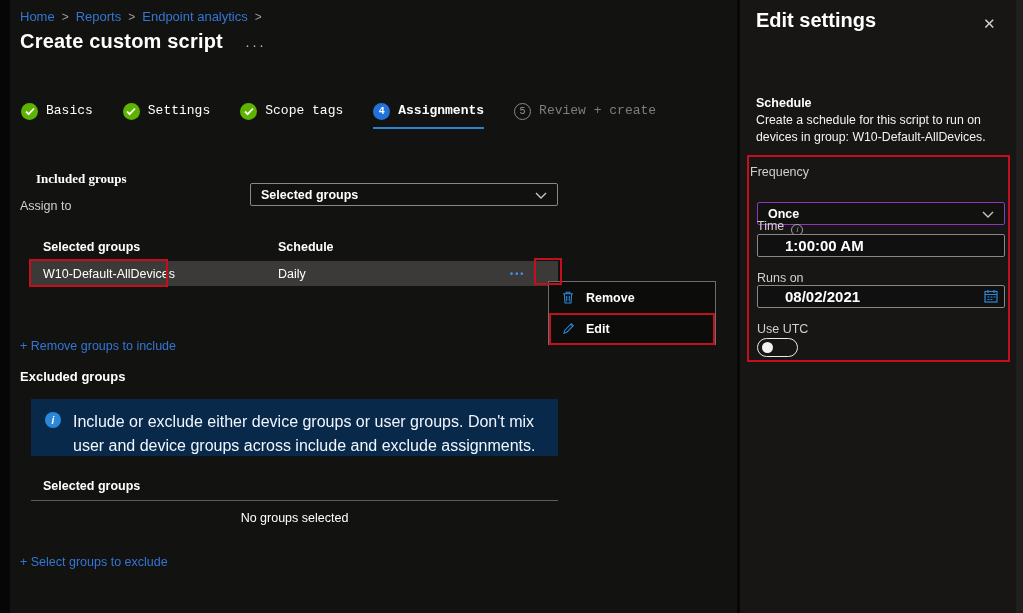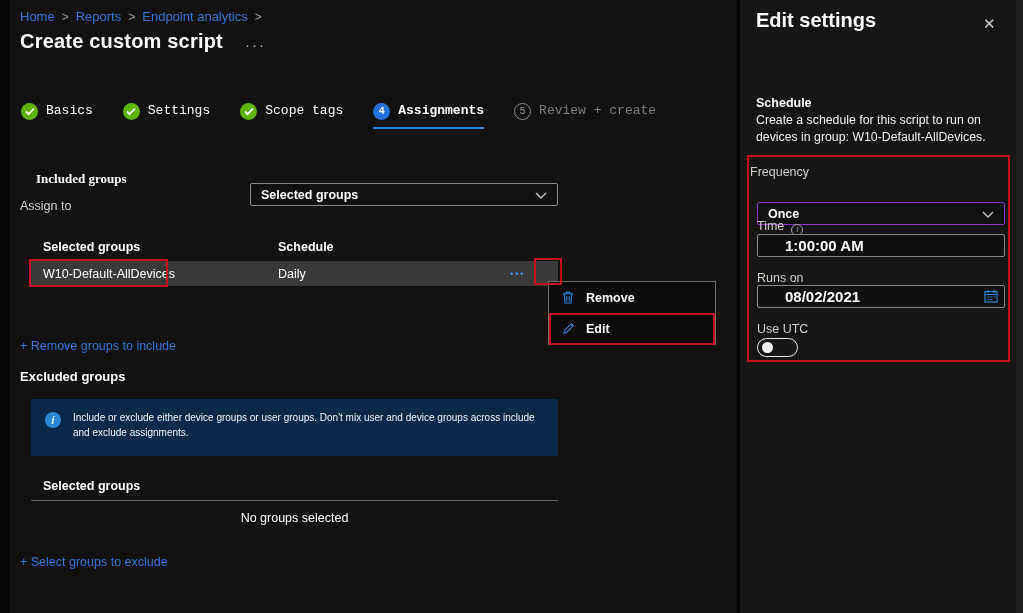--- a/index.html
+++ b/index.html
@@ -52,21 +52,21 @@
   .cell-group { margin-left:12px; width:235px; font-size:12.5px; color:#fff; }
   .cell-schedule { width:230px; font-size:12.5px; color:#fff; }
   .row-more { color:#4894fe; font-size:9px; letter-spacing:2px; font-weight:bold; cursor:pointer; padding:4px 2px; }
 
   .link { font-size:12.5px; color:#3476d4; cursor:pointer; text-decoration:none; }
 
   
   .info-banner { left:31px; top:399px; width:527px; height:57px; background:#082949; display:flex; padding:11px 16px 0 14px; }
   .info-icon { width:16px; height:16px; border-radius:50%; background:#2b88d8; color:#fff; font-size:10px; font-weight:bold;
                display:flex; align-items:center; justify-content:center; flex:0 0 16px; margin-top:2px; font-style:italic; }
-  .info-text { margin-left:12px; font-size:10px; line-height:1.5; color:#f0f6ff; }
+  .info-text { margin-left:12px; font-size:16px; line-height:1.5; color:#f0f6ff; }
 
   .hr-line { left:31px; top:500px; width:527px; height:1px; background:#5f5d5b; }
   .empty-text { left:31px; top:511px; width:527px; text-align:center; font-size:12.5px; color:#ffffff; }
 
   
   .context-menu { left:548px; top:281px; width:168px; background:#0c0c0b; border:1px solid #6f6d6b; z-index:5; }
   .menu-item { height:31px; display:flex; align-items:center; padding-left:12px; cursor:pointer; font-size:12.5px; color:#fff;font-weight:bold; }
   .menu-item .mi-icon { width:14px; height:14px; margin-right:11px; display:flex; align-items:center; justify-content:center; }
 
   

